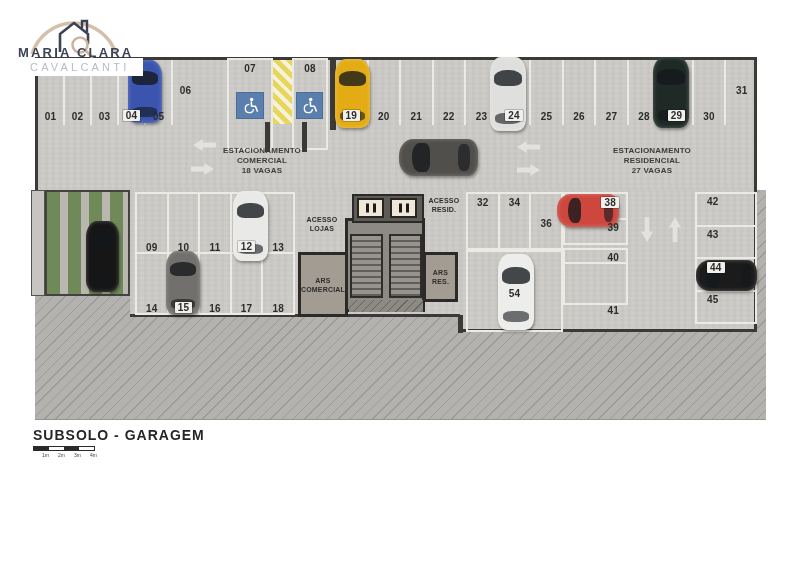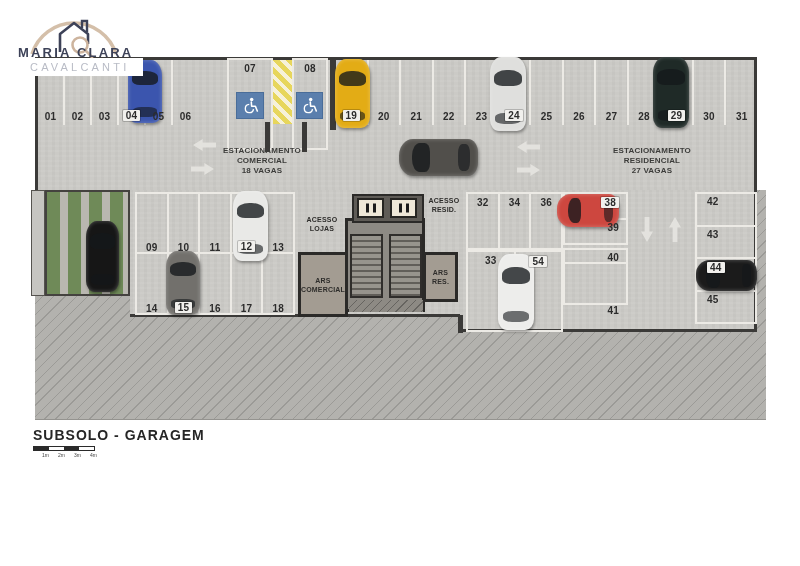--- a/index.html
+++ b/index.html
@@ -26,21 +26,21 @@
     position:absolute; left:45px; top:190px; width:85px; height:106px;
     background:repeating-linear-gradient(90deg, #6f8a58 0 13px, #b9b7b0 13px 21px);
     border:2px solid #44423f;
   }
   .side-wall { position:absolute; left:31px; top:190px; width:14px; height:106px; background:#c6c5c1; border:1px solid #55534f; }
   .wall { position:absolute; background:#3b3a38; }
 
   
   .cells { position:absolute; display:flex; }
   .cells .cell { flex:1; display:flex; border-right:2px solid #eceae5; }
-  .cells .cell:last-child { border-right:none; }
+  .cells .cell:last-child { border-right:none;align-items:center; }
   .bottom-num .cell { align-items:flex-end; justify-content:center; padding-bottom:4px; }
   .top-num .cell    { align-items:flex-start; justify-content:center; padding-top:4px; }
   .boxed { border:2px solid #eceae5; }
   .rows { position:absolute; border:2px solid #eceae5; }
   .rows .row { display:flex; }
   .rows .row:first-child { border-bottom:2px solid #eceae5; }
   .rows .row .cell { flex:1; display:flex; align-items:flex-end; justify-content:center; padding-top:4px; border-right:2px solid #eceae5; }
   .rows .row .cell:last-child { border-right:none; }
   .slots { position:absolute; border:2px solid #eceae5; display:flex; flex-direction:column; }
   .slots .slot { flex:1; display:flex; align-items:flex-start; border-bottom:2px solid #eceae5; }
@@ -287,23 +287,20 @@
       </div>
       <div class="cell">
         <span class="num">34</span>
       </div>
       <div class="cell">
         <span class="num">36</span>
       </div>
     </div>
   <div id="resBottom" class="cells top-num boxed" style="left:466px;top:250px;width:97px;height:82px;">
 
-  <div class="cell">
-        <span class="num">33</span>
-      </div>
       <div class="cell">
         <span class="num">54</span>
       </div>
     </div>
   <div id="sideTop" class="slots num-right" style="left:563px;top:192px;width:65px;height:53px;">
 
   <div class="slot">
         <span class="num">38</span>
       </div>
       <div class="slot">

